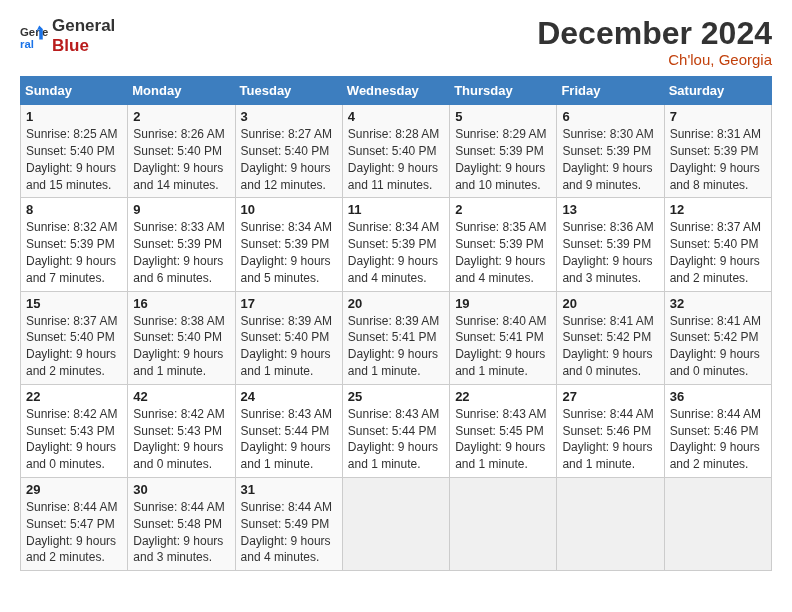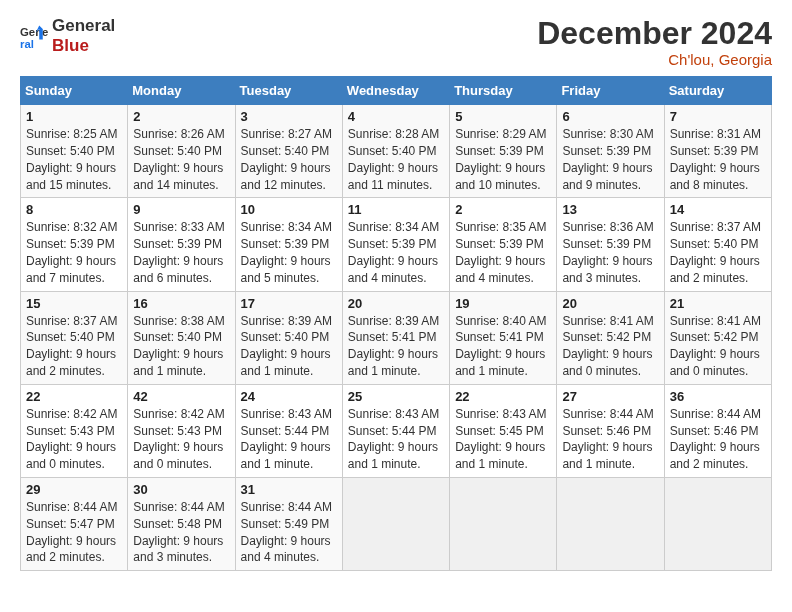--- a/index.html
+++ b/index.html
@@ -206,21 +206,21 @@
             Daylight: 9 hours and 4 minutes.
           </span></td>
         <td>
           <span class="day-num">13</span>
           <span class="day-info">
             Sunrise: 8:36 AM<br>
             Sunset: 5:39 PM<br>
             Daylight: 9 hours and 3 minutes.
           </span></td>
         <td>
-          <span class="day-num">14</span>
+          <span class="day-num">12</span>
           <span class="day-info">
             Sunrise: 8:37 AM<br>
             Sunset: 5:40 PM<br>
             Daylight: 9 hours and 2 minutes.
           </span></td>
       </tr>
       <tr>
         <td>
           <span class="day-num">15</span>
           <span class="day-info">
@@ -257,21 +257,21 @@
             Daylight: 9 hours and 1 minute.
           </span></td>
         <td>
           <span class="day-num">20</span>
           <span class="day-info">
             Sunrise: 8:41 AM<br>
             Sunset: 5:42 PM<br>
             Daylight: 9 hours and 0 minutes.
           </span></td>
         <td>
-          <span class="day-num">21</span>
+          <span class="day-num">32</span>
           <span class="day-info">
             Sunrise: 8:41 AM<br>
             Sunset: 5:42 PM<br>
             Daylight: 9 hours and 0 minutes.
           </span></td>
       </tr>
       <tr>
         <td>
           <span class="day-num">22</span>
           <span class="day-info">

